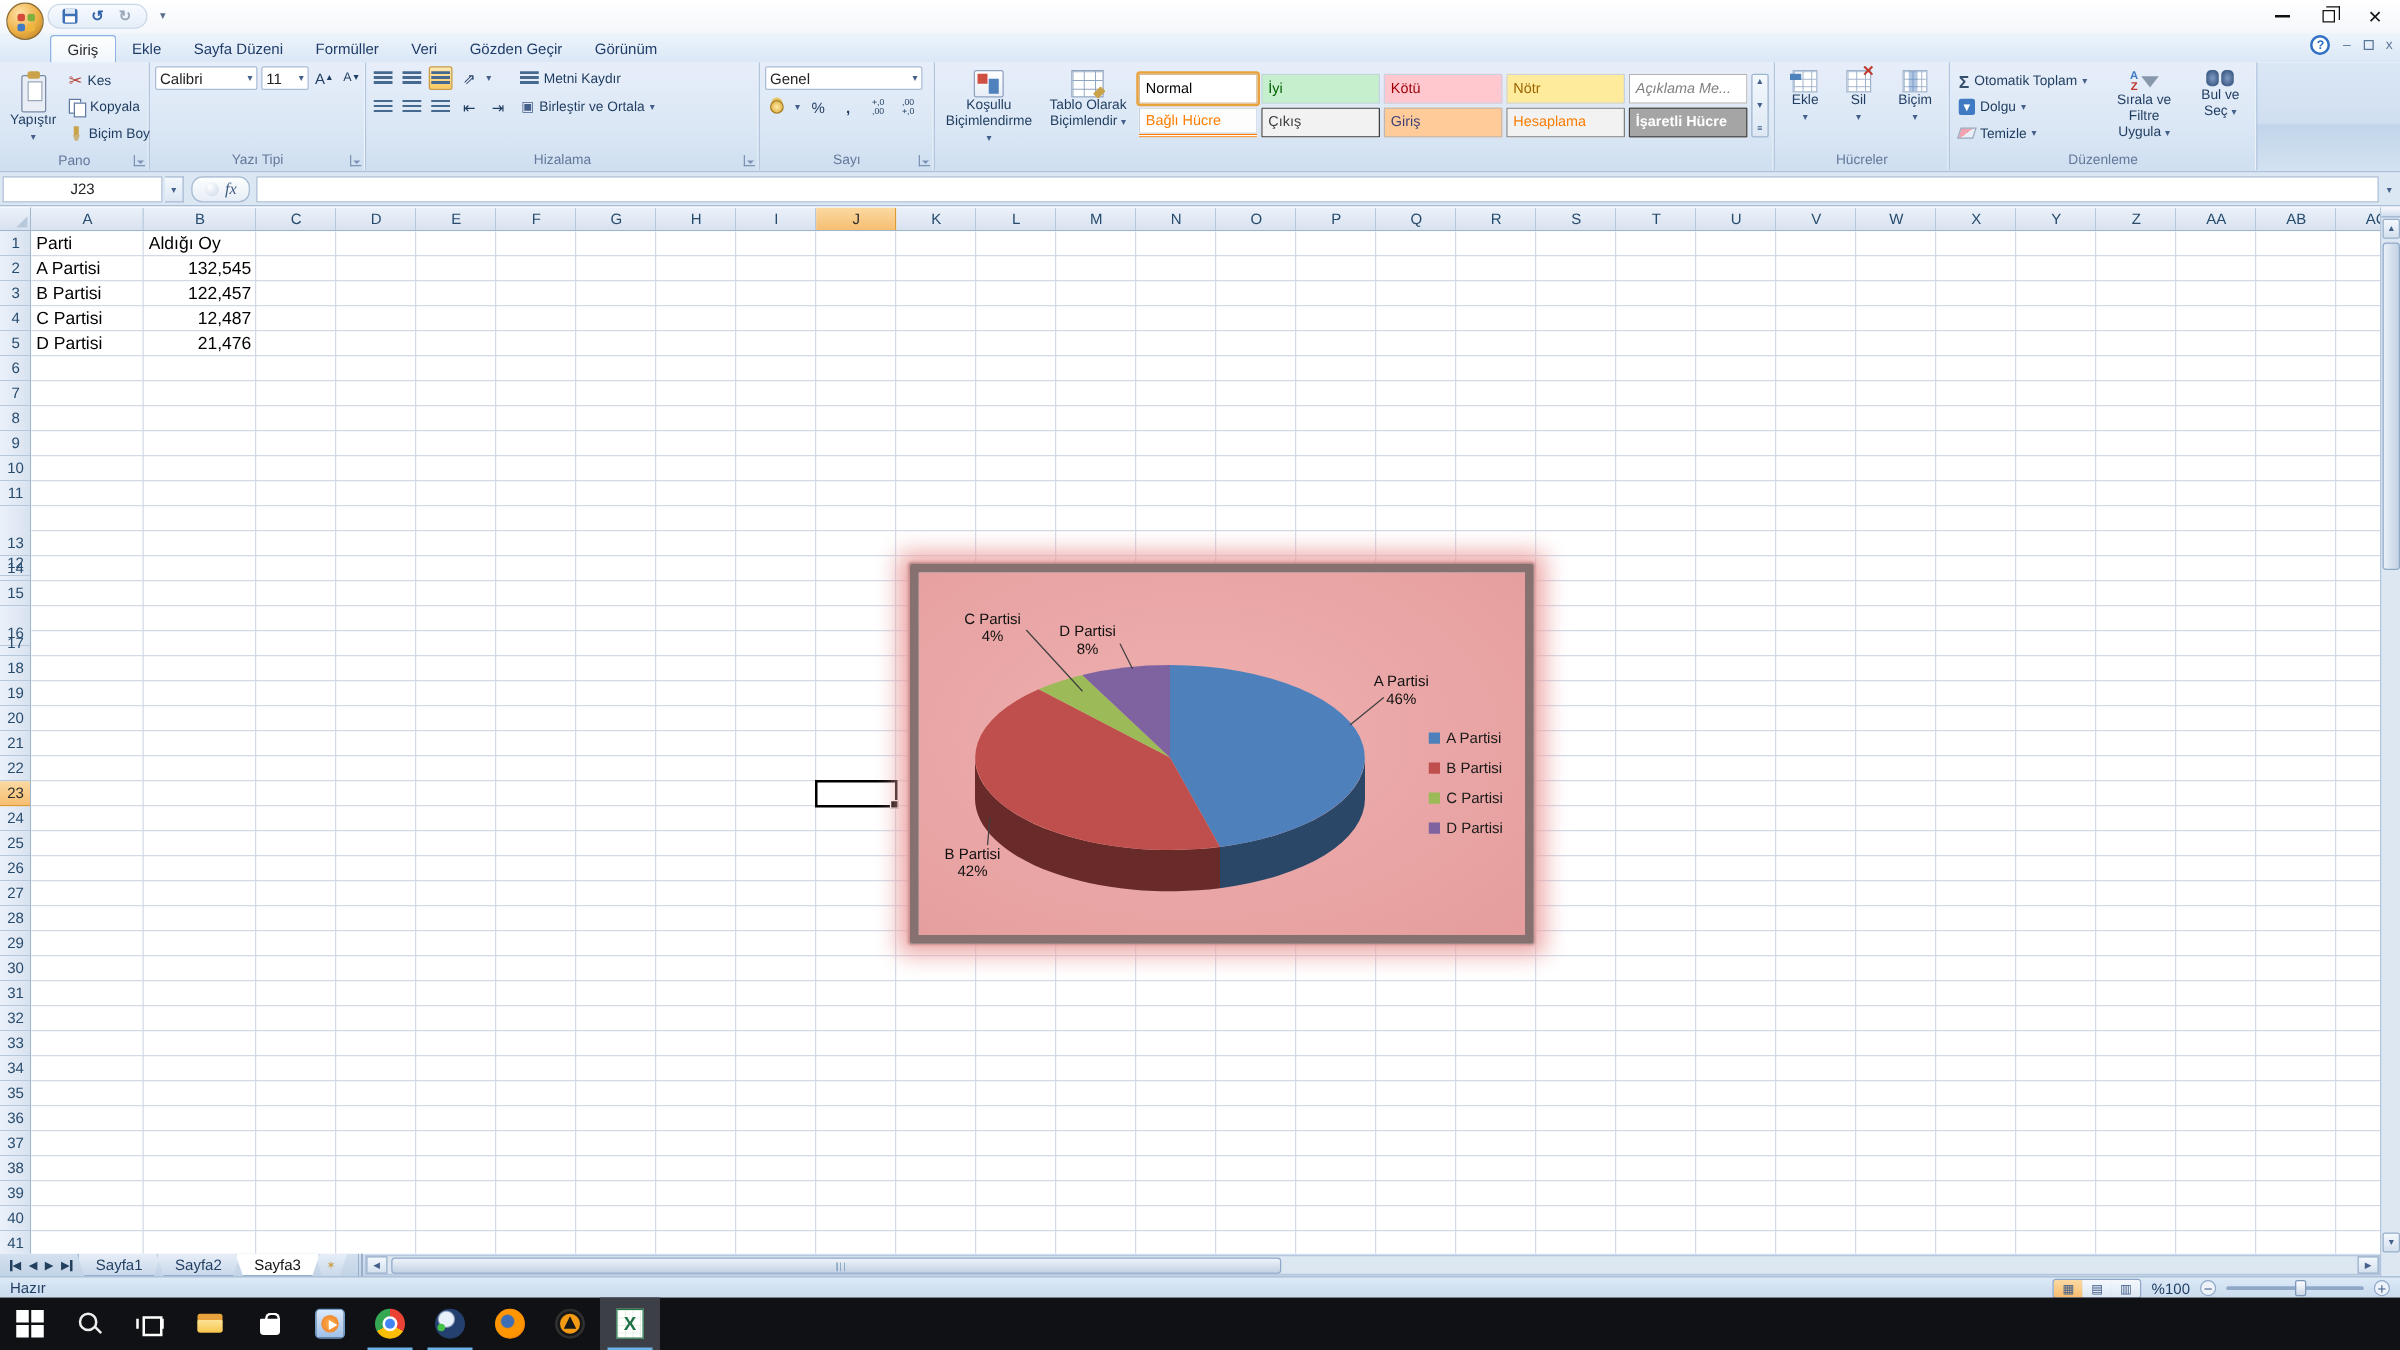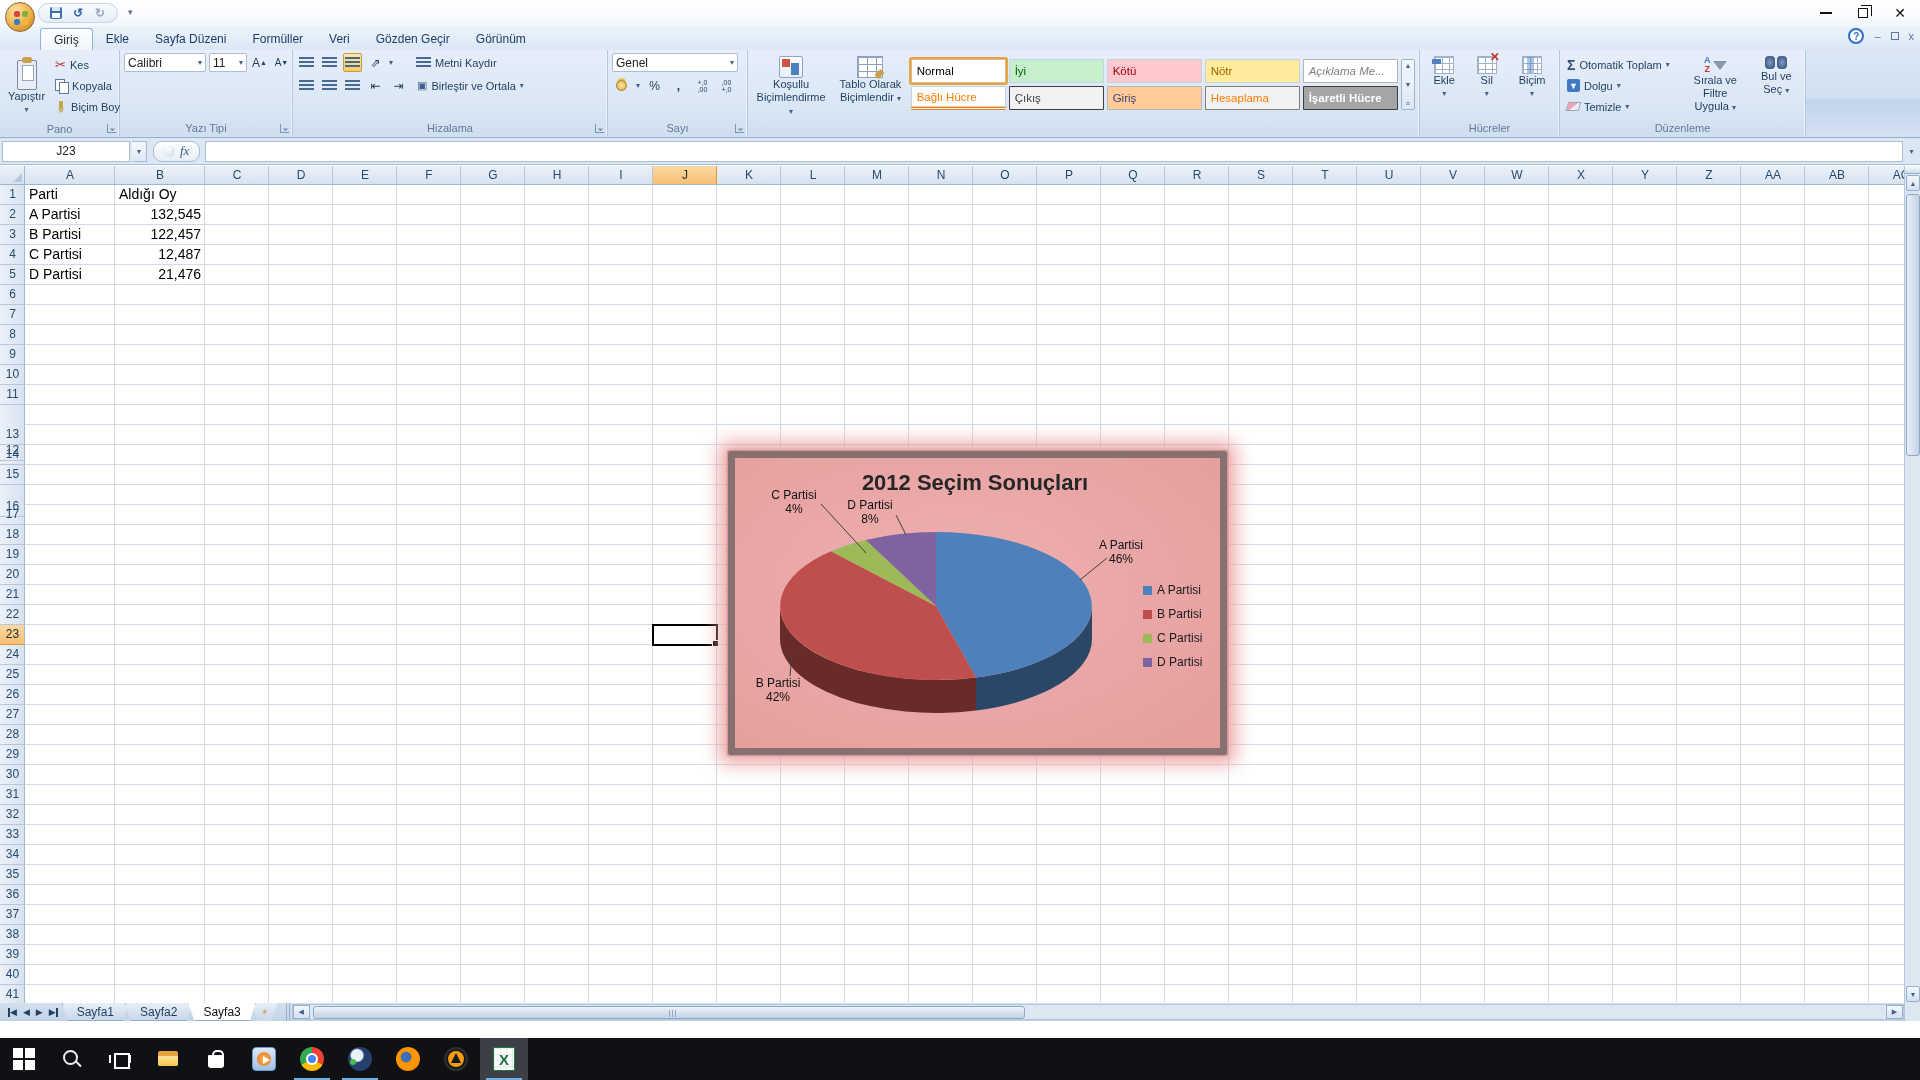--- a/index.html
+++ b/index.html
@@ -663,21 +663,20 @@
         <path d="M241.0 219.5 A156 74 0 0 1 45.0 148.0 L45.0 181.0 A156 74 0 0 0 241.0 252.5 Z" fill="#692b2a"></path>
         <path d="M201 148 L201.0 74.0 A156 74 0 0 1 241.0 219.5 Z" fill="#4E81BC"></path>
         <path d="M201 148 L241.0 219.5 A156 74 0 0 1 96.0 93.3 Z" fill="#BF4F4C"></path>
         <path d="M201 148 L96.0 93.3 A156 74 0 0 1 130.8 81.9 Z" fill="#9CBA58"></path>
         <path d="M201 148 L130.8 81.9 A156 74 0 0 1 201.0 74.0 Z" fill="#7F63A1"></path>
         <polyline points="372,100 345,122" fill="none" stroke="#404040" stroke-width="1"></polyline>
         <polyline points="57,196 55,218" fill="none" stroke="#404040" stroke-width="1"></polyline>
         <polyline points="86,46 131,95" fill="none" stroke="#404040" stroke-width="1"></polyline>
         <polyline points="161,57 171,77" fill="none" stroke="#404040" stroke-width="1"></polyline>
       </svg>
-    <div class="ch-title">2012 Seçim Sonuçları</div>
   <div class="chlabel" style="left: 347px; top: 80px; width: 78px;">
         <div>A Partisi</div>
         <div>46%</div>
       </div>
       <div class="chlabel" style="left: 10px; top: 218px; width: 66px;">
         <div>B Partisi</div>
         <div>42%</div>
       </div>
       <div class="chlabel" style="left: 26px; top: 30px; width: 66px;">
         <div>C Partisi</div>
@@ -728,20 +727,36 @@
     <div class="instab">✶</div>
     <div class="tab-split"></div>
     <div class="hscroll">
       <span class="hs-btn" style="left:0">◀</span>
       <span class="hs-thumb"></span>
       <span class="hs-btn" style="right:0">▶</span>
     </div>
     <div class="corner-br"></div>
   </div>
 
+  <div class="statusbar">
+    <span class="sb-mode">Hazır</span>
+    <div class="sb-right">
+      <span class="viewbtns">
+        <span class="vbtn on">▦</span>
+        <span class="vbtn">▤</span>
+        <span class="vbtn">▥</span>
+      </span>
+      <span>%100</span>
+      <span class="zbtn">−</span>
+      <span class="zoomtrack">
+          <span class="zoomhandle"></span>
+        </span>
+      <span class="zbtn">+</span>
+    </div>
+  </div>
 
   <div class="taskbar">
     <div class="tbicons" id="tbicons">
         <div class="tcell">
           <div class="tico icon-start"></div>
         </div>
         <div class="tcell">
           <div class="tico icon-search"></div>
         </div>
         <div class="tcell">

